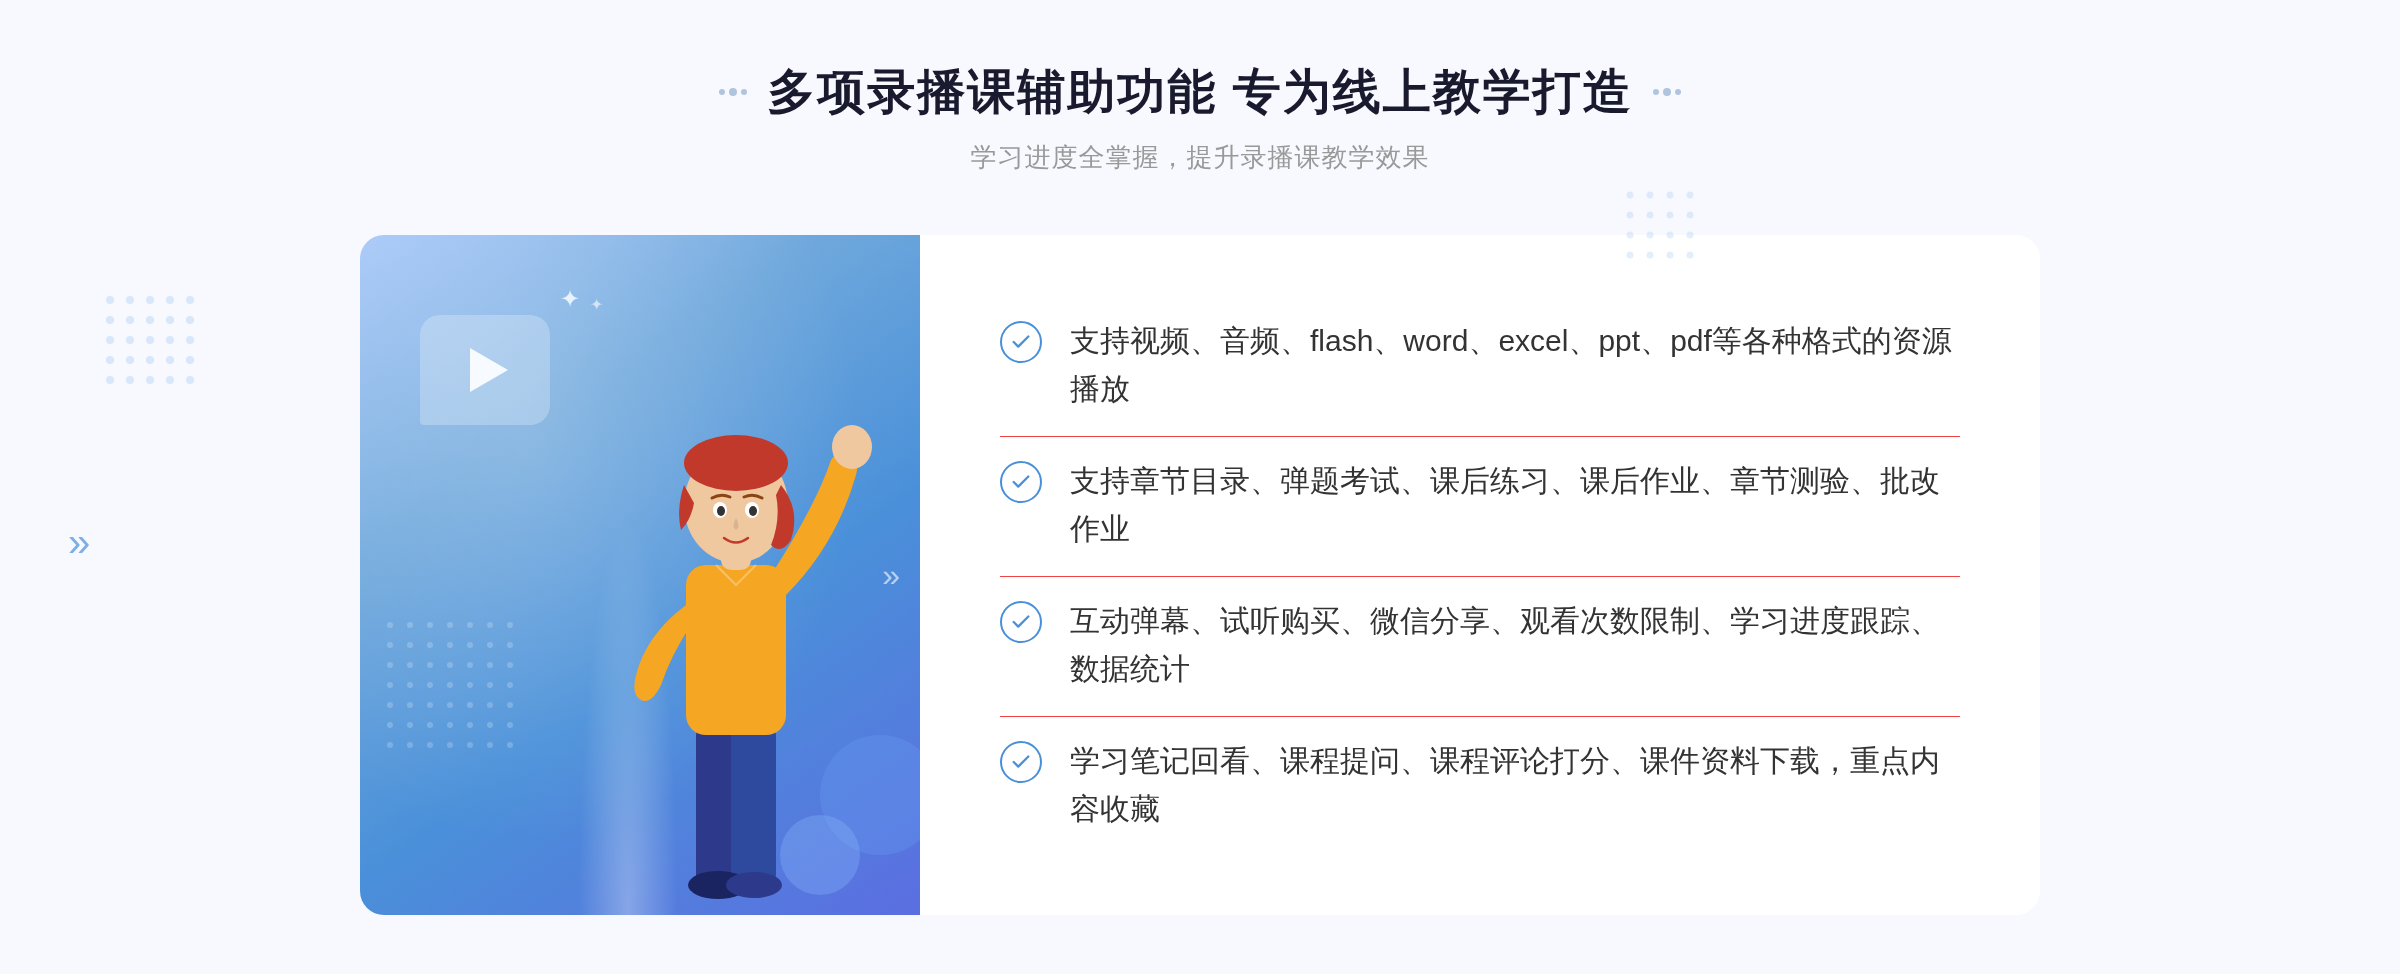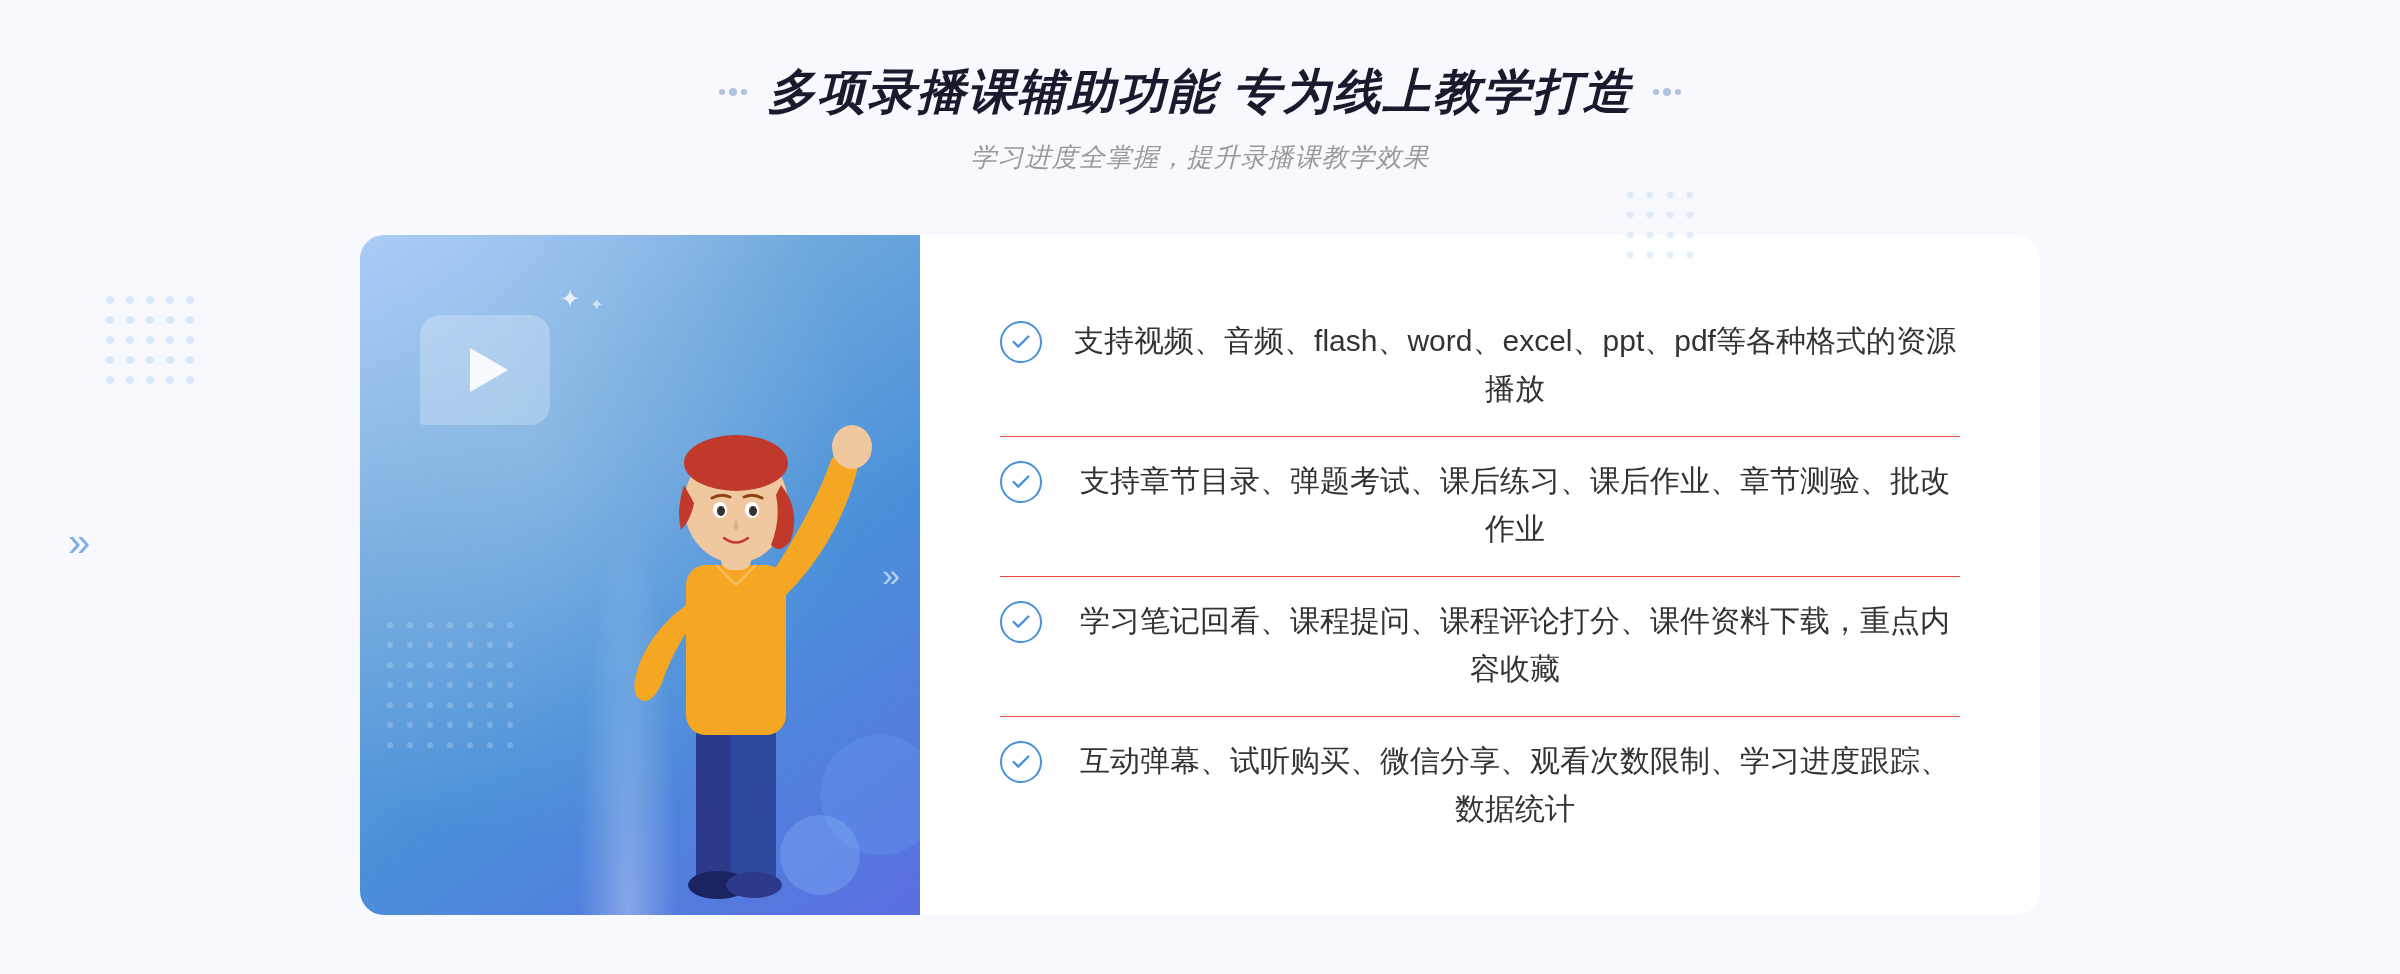--- a/index.html
+++ b/index.html
@@ -33,21 +33,20 @@
       left: 68px;
       top: 520px;
       color: #4a90d9;
       font-size: 40px;
       opacity: 0.7;
     }
 
     .header-section {
       text-align: center;
       margin-bottom: 60px;
-      font-style: italic;
     }
 
     .header-title-row {
       display: flex;
       align-items: center;
       justify-content: center;
       gap: 20px;
       margin-bottom: 16px;
     }
 
@@ -215,21 +214,20 @@
     
     .features-panel {
       flex: 1;
       background: #ffffff;
       border-radius: 0 24px 24px 0;
       padding: 60px 80px;
       display: flex;
       flex-direction: column;
       justify-content: space-around;
       min-height: 680px;
-      text-align: center;
     }
 
     .feature-item {
       display: flex;
       align-items: flex-start;
       gap: 28px;
       padding: 20px 0;
     }
 
     .feature-item + .feature-item {
@@ -442,30 +440,30 @@
         </div>
         <span class="feature-text">支持章节目录、弹题考试、课后练习、课后作业、章节测验、批改作业</span>
       </div>
 
       <div class="feature-item">
         <div class="check-icon">
           <svg viewBox="0 0 24 24" fill="none">
             <polyline points="4,12 9,17 20,6" stroke="#4a90d9" stroke-width="2.5" stroke-linecap="round" stroke-linejoin="round"></polyline>
           </svg>
         </div>
-        <span class="feature-text">学习笔记回看、课程提问、课程评论打分、课件资料下载，重点内容收藏</span>
+        <span class="feature-text">互动弹幕、试听购买、微信分享、观看次数限制、学习进度跟踪、数据统计</span>
       </div>
 
       <div class="feature-item">
         <div class="check-icon">
           <svg viewBox="0 0 24 24" fill="none">
             <polyline points="4,12 9,17 20,6" stroke="#4a90d9" stroke-width="2.5" stroke-linecap="round" stroke-linejoin="round"></polyline>
           </svg>
         </div>
-        <span class="feature-text">互动弹幕、试听购买、微信分享、观看次数限制、学习进度跟踪、数据统计</span>
+        <span class="feature-text">学习笔记回看、课程提问、课程评论打分、课件资料下载，重点内容收藏</span>
       </div>
 
     </div>
   </div>
 
   <svg class="left-dots dots-pattern" width="160" height="160" viewBox="0 0 160 160" style="position:absolute;left:100px;top:290px;opacity:0.25;">
     <g fill="#7ab3e8">
       <circle cx="10" cy="10" r="4"></circle>
         <circle cx="30" cy="10" r="4"></circle>
         <circle cx="50" cy="10" r="4"></circle>

